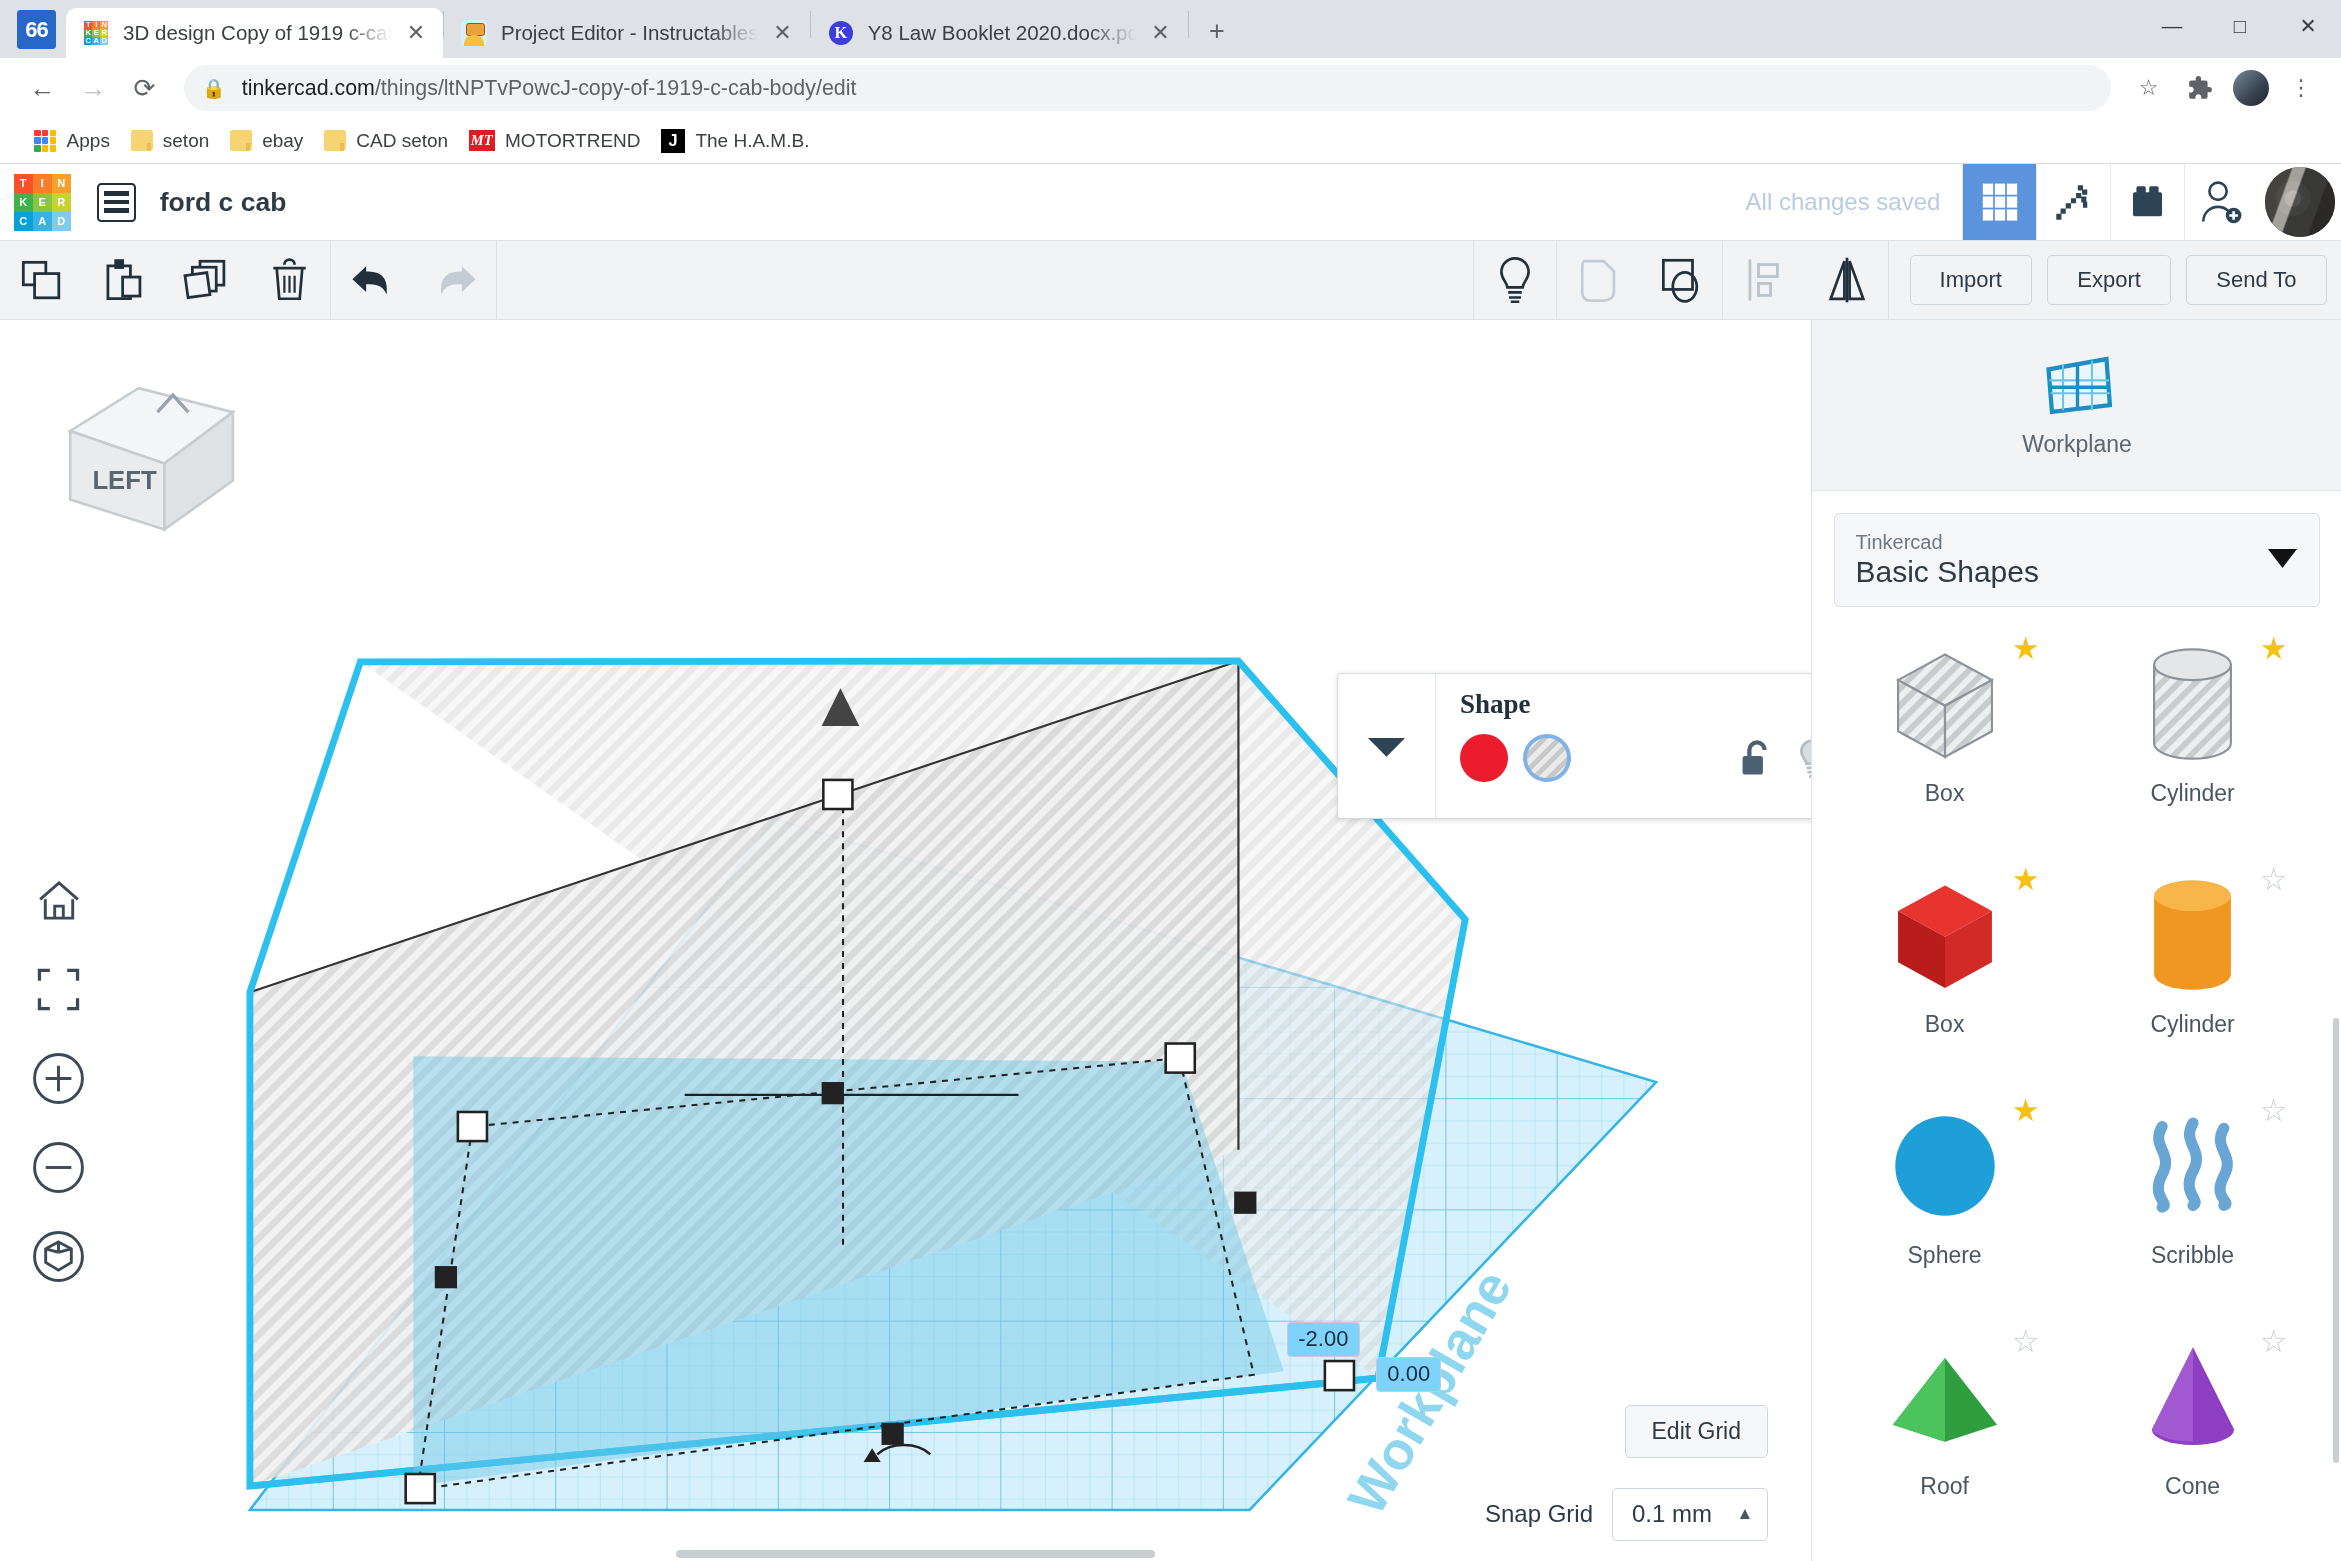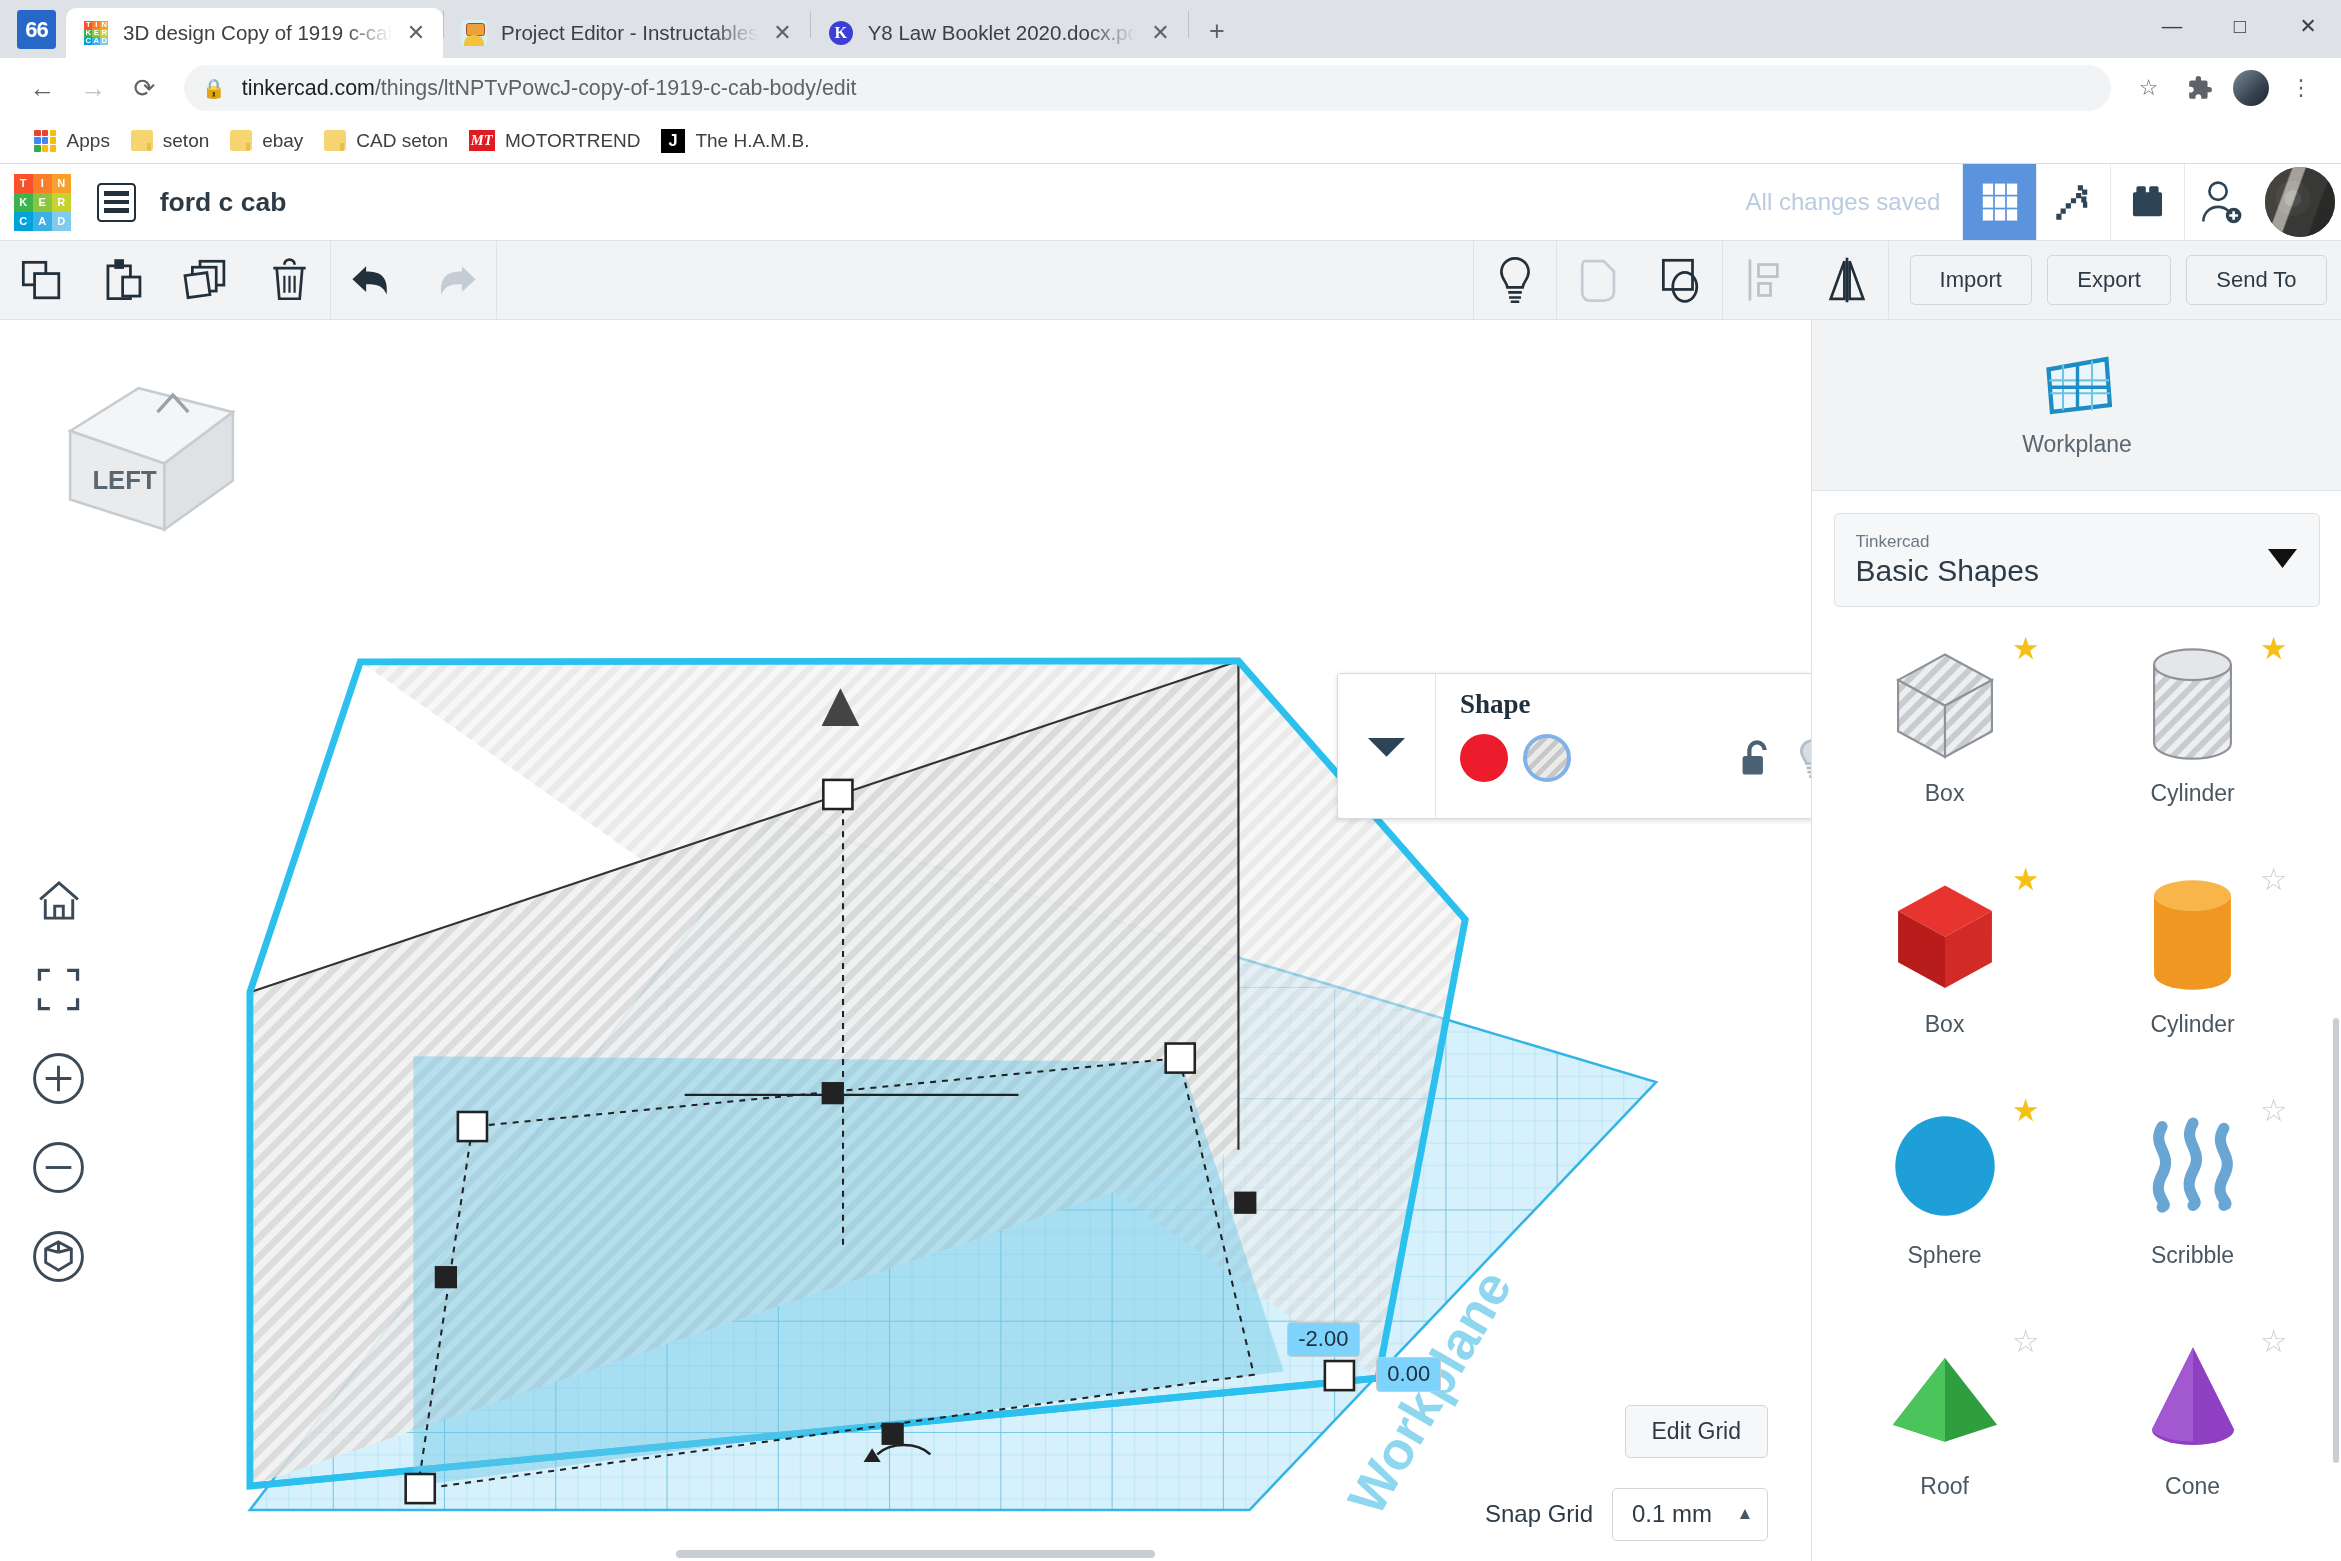--- a/index.html
+++ b/index.html
@@ -142,21 +142,21 @@
 
   
   .rpanel { width:531px; flex:0 0 531px; border-left:0.9px solid #dfe3e8; display:flex;
             flex-direction:column; background:#fff; min-height:0; }
   .rp-top { height:171px; display:flex; background:#f2f3f5; border-bottom:0.9px solid #dfe3e8; flex:0 0 171px;}
   .rp-tool { flex:1; display:flex; flex-direction:column; align-items:center; justify-content:center; gap:12px; }
   .rp-tool-label { font-size:23px; color:#5a6670; }
   .rp-select { margin:22px 22px 8.6px 22px; height:94px; background:#f6f7f8;
                border:0.9px solid #dde1e6; border-radius:5.1px; padding:10.3px 20.5px;
                display:flex; flex-direction:column; justify-content:center; position:relative; }
-  .rp-select .sm { font-size:17px; color:#6b7884; }
+  .rp-select .sm { font-size:20px; color:#6b7884; }
   .rp-select .lg { font-size:30px; color:#2d3b47; margin-top:1.7px; }
   .rp-select .car { position:absolute; right:22px; top:50%; transform:translateY(-50%); }
   .rp-grid { flex:1; overflow:hidden; padding:5.1px 8.6px 0 8.6px; position:relative; }
   .rp-row { display:flex; }
   .rp-cell { width:248px; height:231px; display:flex; flex-direction:column; align-items:center;
              justify-content:flex-start; position:relative; padding-top:19px; }
   .rp-cell .star { position:absolute; right:29px; top:12px; font-size:31px; line-height:1; }
   .rp-cell .nm { font-size:23px; color:#4a5761; margin-top:12px; }
   .rp-thumb { width:128px; height:128px; display:flex; align-items:center; justify-content:center; }
   .rp-scroll { position:absolute; right:2.6px; top:402px; width:6.8px; height:445px;

